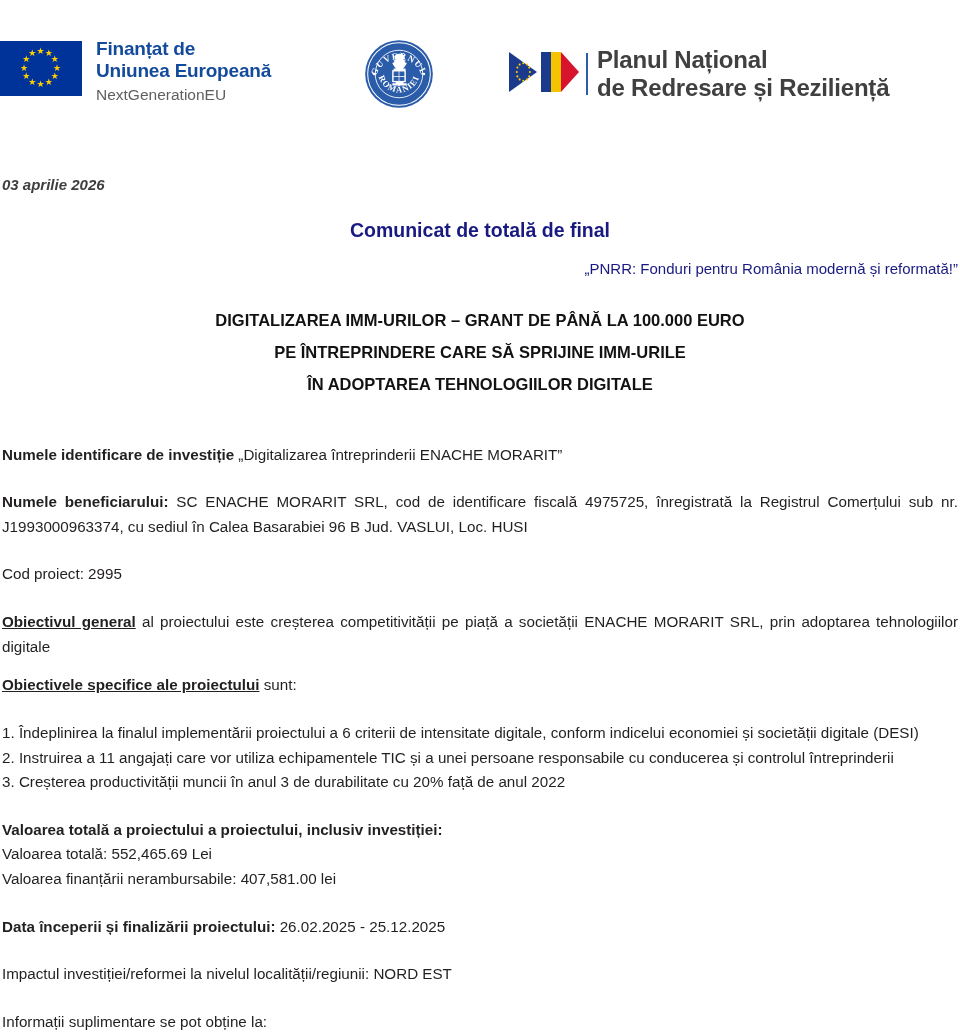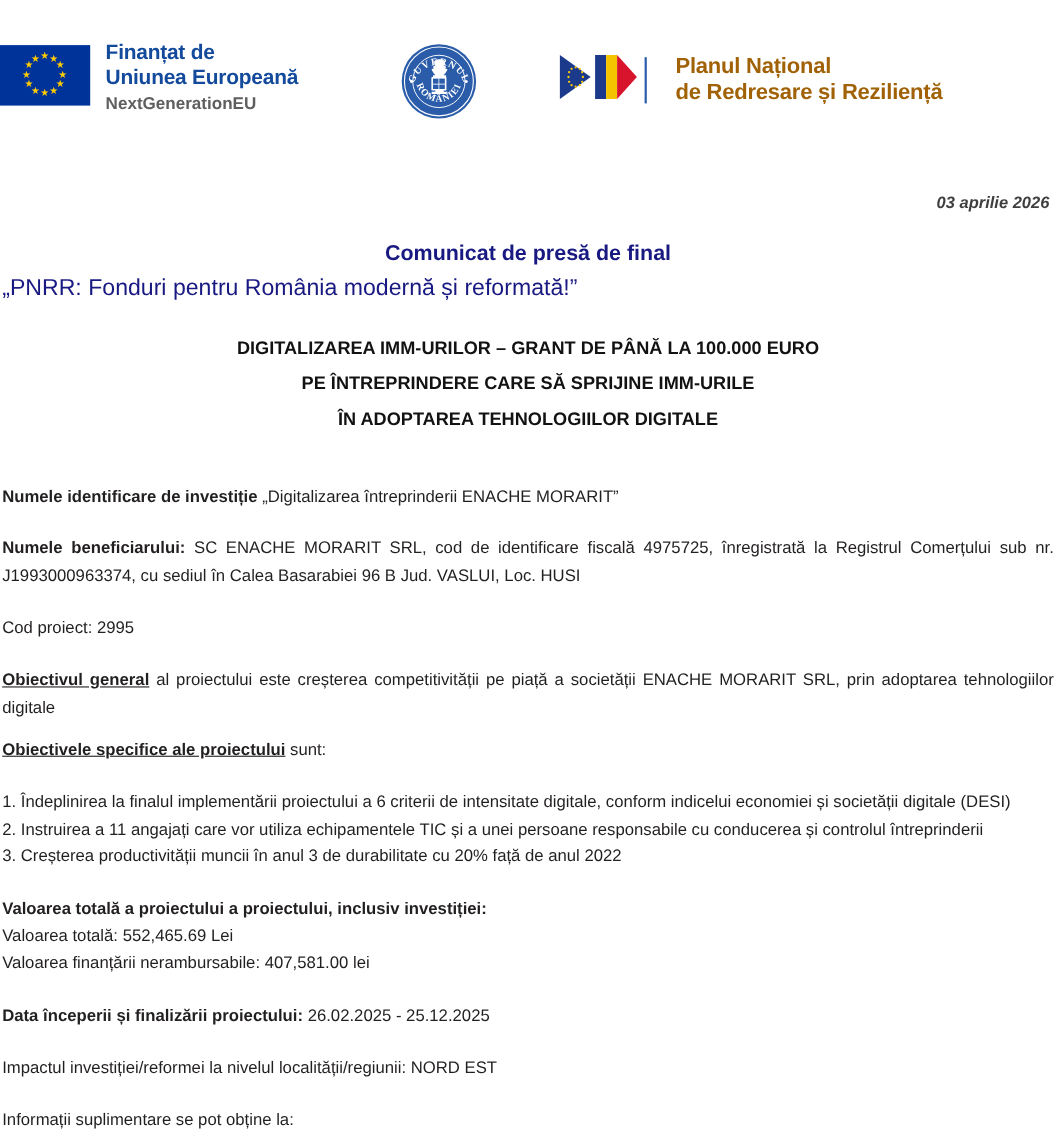--- a/index.html
+++ b/index.html
@@ -63,21 +63,20 @@
     font-weight: bold;
     font-size: 19px;
     letter-spacing: -0.2px;
     white-space: nowrap;
   }
   .eu-sub {
     color: #5f5f5f;
     font-size: 15.5px;
     margin-top: 4px;
     white-space: nowrap;
-    font-weight: bold;
   }
 
   
   .gov-logo {
     margin-left: 92px;
     margin-top: 0;
     flex: 0 0 auto;
   }
   .seal {
     width: 72px;
@@ -95,53 +94,52 @@
   }
   .pnrr-arrows { flex: 0 0 auto; }
   .pnrr-divider {
     width: 2px;
     height: 42px;
     background: #2a5caa;
     margin: 0 9px 0 3px;
     flex: 0 0 auto;
   }
   .pnrr-text {
-    color: #a16207;
-    font-weight: bold;
-    font-size: 20px;
+    color: #404040;
+    font-weight: bold;
+    font-size: 24px;
     line-height: 1.18;
     letter-spacing: -0.2px;
     white-space: nowrap;
-    margin-left: 17px;
   }
 
   
   .doc {
     padding: 0 2px 0 2px;
   }
   .date-line {
-    text-align: right;
+    text-align: left;
     font-style: italic;
     font-weight: bold;
     font-size: 15px;
     color: #3f3f3f;
     margin: 52px 4px 0 0;
   }
   .title-main {
     text-align: center;
     color: #191982;
     font-weight: bold;
     font-size: 19.5px;
     margin-top: 26px;
   }
   .title-sub {
-    text-align: left;
+    text-align: right;
     color: #191982;
-    font-size: 21px;
-    margin-top: 8px;
+    font-size: 15px;
+    margin-top: 18px;
   }
   .heading-block {
     text-align: center;
     color: #121212;
     font-weight: bold;
     font-size: 16.5px;
     margin-top: 27px;
     line-height: 1.95;
   }
   .heading-block div { white-space: nowrap; }
@@ -250,21 +248,21 @@
       <div>Planul Național</div>
       <div>de Redresare și Reziliență</div>
     </div>
   </div>
 </div>
 
 <div class="doc">
 
   <div class="date-line">03 aprilie 2026</div>
 
-  <div class="title-main">Comunicat de presă de final</div>
+  <div class="title-main">Comunicat de totală de final</div>
 
   <div class="title-sub">„PNRR: Fonduri pentru România modernă și reformată!”</div>
 
   <div class="heading-block">
     <div>DIGITALIZAREA IMM-URILOR – GRANT DE PÂNĂ LA 100.000 EURO</div>
     <div>PE ÎNTREPRINDERE CARE SĂ SPRIJINE IMM-URILE</div>
     <div>ÎN ADOPTAREA TEHNOLOGIILOR DIGITALE</div>
   </div>
 
   <div class="body-text">

